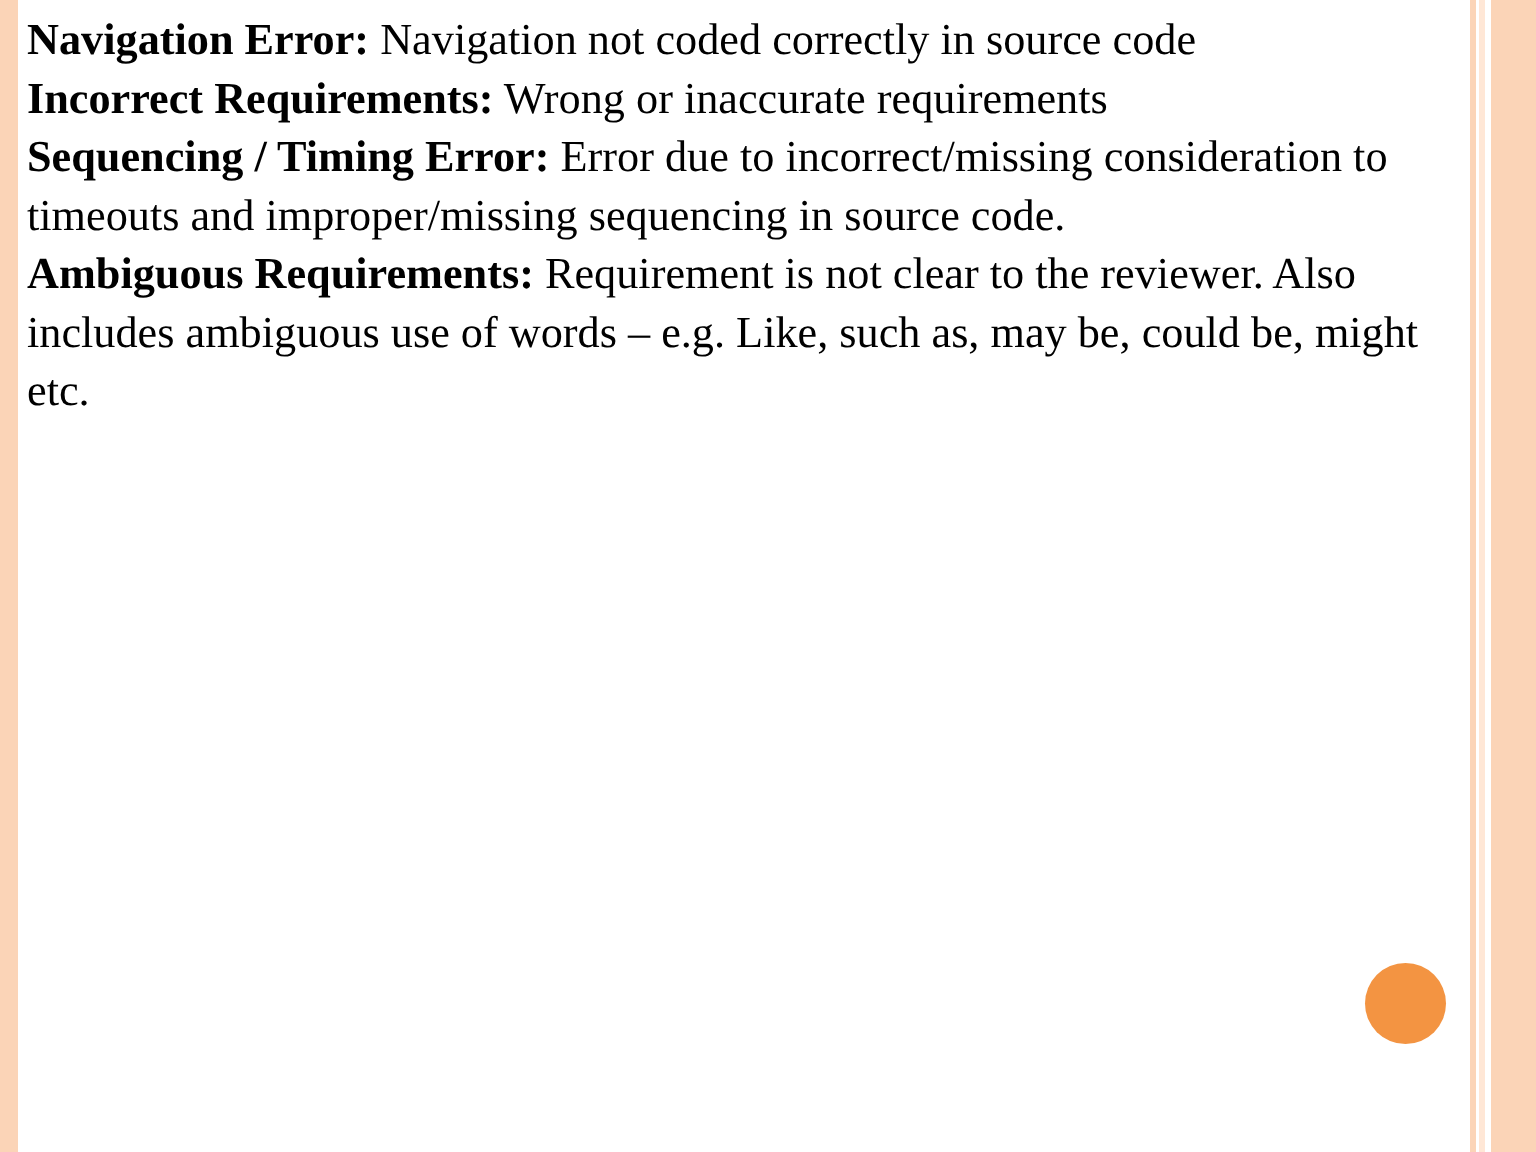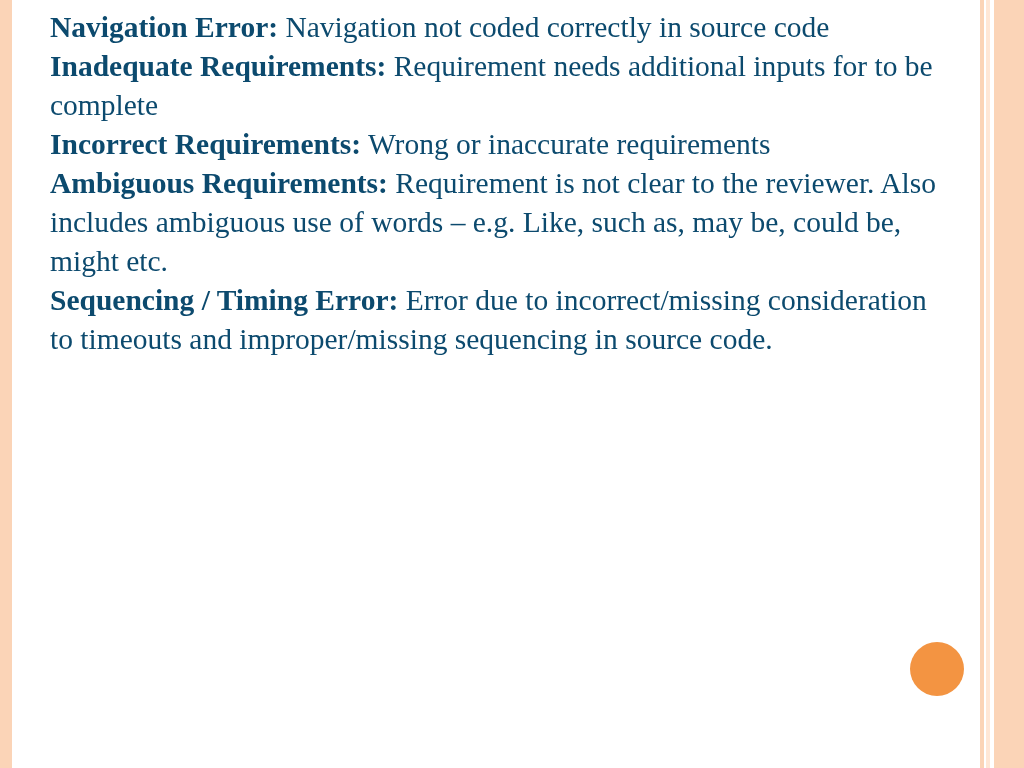--- a/index.html
+++ b/index.html
@@ -17,27 +17,27 @@
   .outer-right { right: 0; width: 30px; }
   .inner-stripe {
     position: absolute;
     top: 0; bottom: 0;
     background: #fbd4b7;
   }
   .inner-right1 { right: 34px; width: 4px; background:#ffe7d6; }
   .inner-right2 { right: 40px; width: 4px; background:#fbd4b7; }
   .content {
     position: absolute;
-    left: 46px;
+    left: 14px;
     right: 60px;
     top: 4px;
     padding: 4px 8px 4px 4px;
     font-size: 29.5px;
     line-height: 1.32;
-    color: #0c4a6e;
+    color: #000000;
   }
   .content p { margin: 0; }
   .content b { font-weight: 700; }
   .bullet {
     position: absolute;
     width: 54px; height: 54px;
     border-radius: 50%;
     background: #f39442;
     right: 60px;
     bottom: 72px;
@@ -46,19 +46,18 @@
 </head>
 <body>
 
 <div class="outer-stripe outer-left"></div>
 <div class="outer-stripe outer-right"></div>
 <div class="inner-stripe inner-right1"></div>
 <div class="inner-stripe inner-right2"></div>
 
 <div class="content">
   <p><b>Navigation Error:</b><span> Navigation not coded correctly in source code</span></p>
-  <p><b>Inadequate Requirements:</b><span> Requirement needs additional inputs for to be complete</span></p>
   <p><b>Incorrect Requirements:</b><span> Wrong or inaccurate requirements</span></p>
+  <p><b>Sequencing / Timing Error:</b><span> Error due to incorrect/missing consideration to timeouts and improper/missing sequencing in source code.</span></p>
   <p><b>Ambiguous Requirements:</b><span> Requirement is not clear to the reviewer. Also includes ambiguous use of words – e.g. Like, such as, may be, could be, might etc.</span></p>
-  <p><b>Sequencing / Timing Error:</b><span> Error due to incorrect/missing consideration to timeouts and improper/missing sequencing in source code.</span></p>
 </div>
 
 <div class="bullet"></div>
 
 </body></html>

